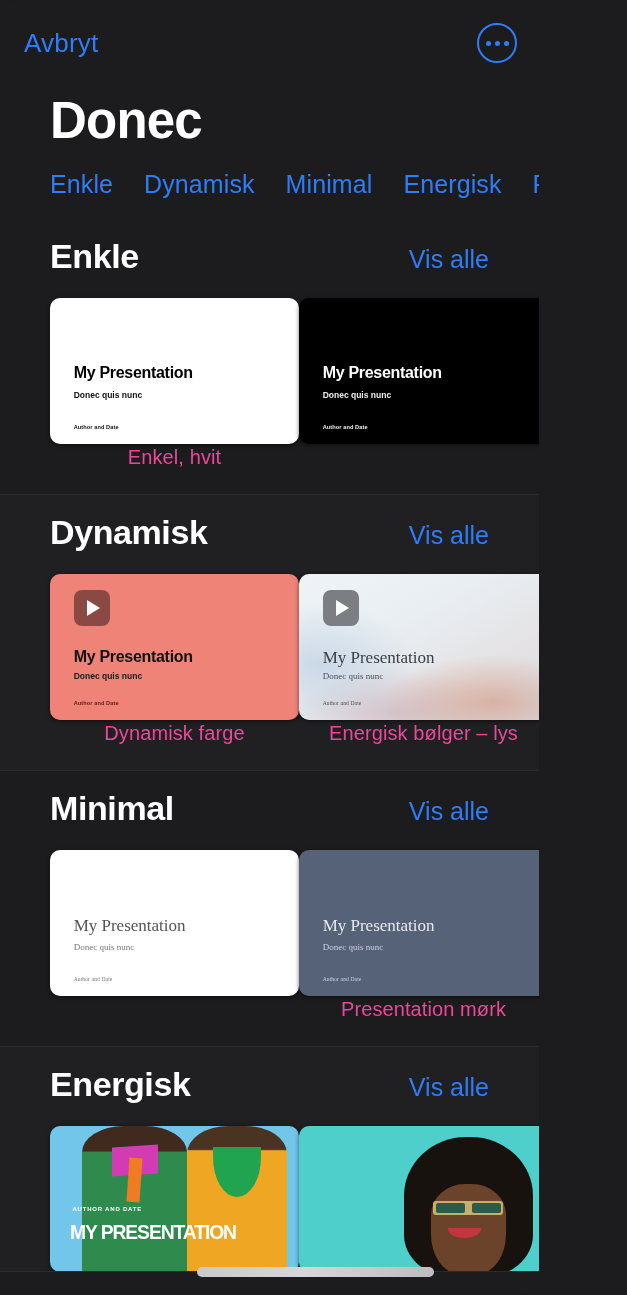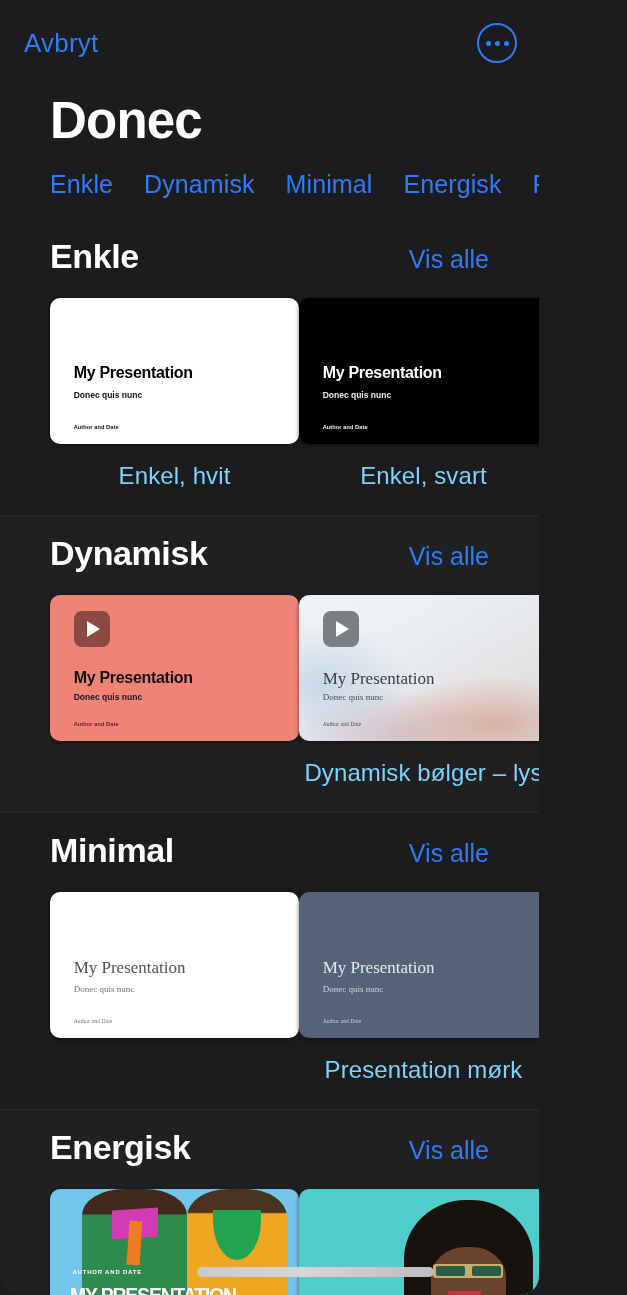--- a/index.html
+++ b/index.html
@@ -124,24 +124,24 @@
   }
   .thumb {
     position: relative;
     width: 249px; height: 146px;
     border-radius: 10px;
     overflow: hidden;
     box-shadow: 0 1px 4px rgba(0,0,0,0.55);
     cursor: pointer;
   }
   .theme-label {
-    margin-top: 18px;
+    margin-top: 2px;
     text-align: center;
-    color: #7dd3fc;
-    font-size: 24px;
+    color: #ec4899;
+    font-size: 20px;
     letter-spacing: 0.1px;
     white-space: nowrap;
   }
   .section-pad { height: 26px; }
 
   
   .slide { position: absolute; inset: 0; }
   .slide .title {
     position: absolute;
     left: 9.5%; top: 45.5%;
@@ -329,21 +329,20 @@
       </div>
 
       <div class="theme-cell">
         <div class="thumb bg-black">
           <div class="slide">
             <div class="title" style="color:#fff">My Presentation</div>
             <div class="sub" style="color:#eee">Donec quis nunc</div>
             <div class="foot" style="color:#eee">Author and Date</div>
           </div>
         </div>
-        <div class="theme-label">Enkel, svart</div>
       </div>
 
       <div class="theme-cell clip-cell">
         <div class="thumb bg-white"></div>
       </div>
 
     </div>
     <div class="section-pad"></div>
   </div>
 
@@ -358,34 +357,35 @@
         <div class="thumb bg-coral">
           <div class="slide with-badge">
             <div class="play-badge" style="background:#8a4a43">
                 <span class="tri"></span>
               </div>
             <div class="title" style="color:#111">My Presentation</div>
             <div class="sub" style="color:#191919">Donec quis nunc</div>
             <div class="foot" style="color:#5c1f1a">Author and Date</div>
           </div>
         </div>
+        <div class="theme-label">Dynamisk farge</div>
       </div>
 
       <div class="theme-cell">
         <div class="thumb bg-waves">
           <div class="slide serif with-badge">
             <div class="play-badge" style="background:#7b7f84">
                 <span class="tri"></span>
               </div>
             <div class="title" style="color:#3a3f46">My Presentation</div>
             <div class="sub" style="color:#4a4f56">Donec quis nunc</div>
             <div class="foot" style="color:#4a4f56">Author and Date</div>
           </div>
         </div>
-        <div class="theme-label">Dynamisk bølger – lys</div>
+        <div class="theme-label">Energisk bølger – lys</div>
       </div>
 
       <div class="theme-cell clip-cell2">
         <div class="thumb bg-waves-dark">
           <div class="slide serif with-badge">
             <div class="play-badge" style="background:#2a2a30"></div>
             <div class="title" style="color:#e8e8ea">My Presentation</div>
             <div class="sub" style="color:#c9c9cf">Donec quis nunc</div>
             <div class="foot" style="color:#d6d6dc">Author and Date</div>
           </div>

